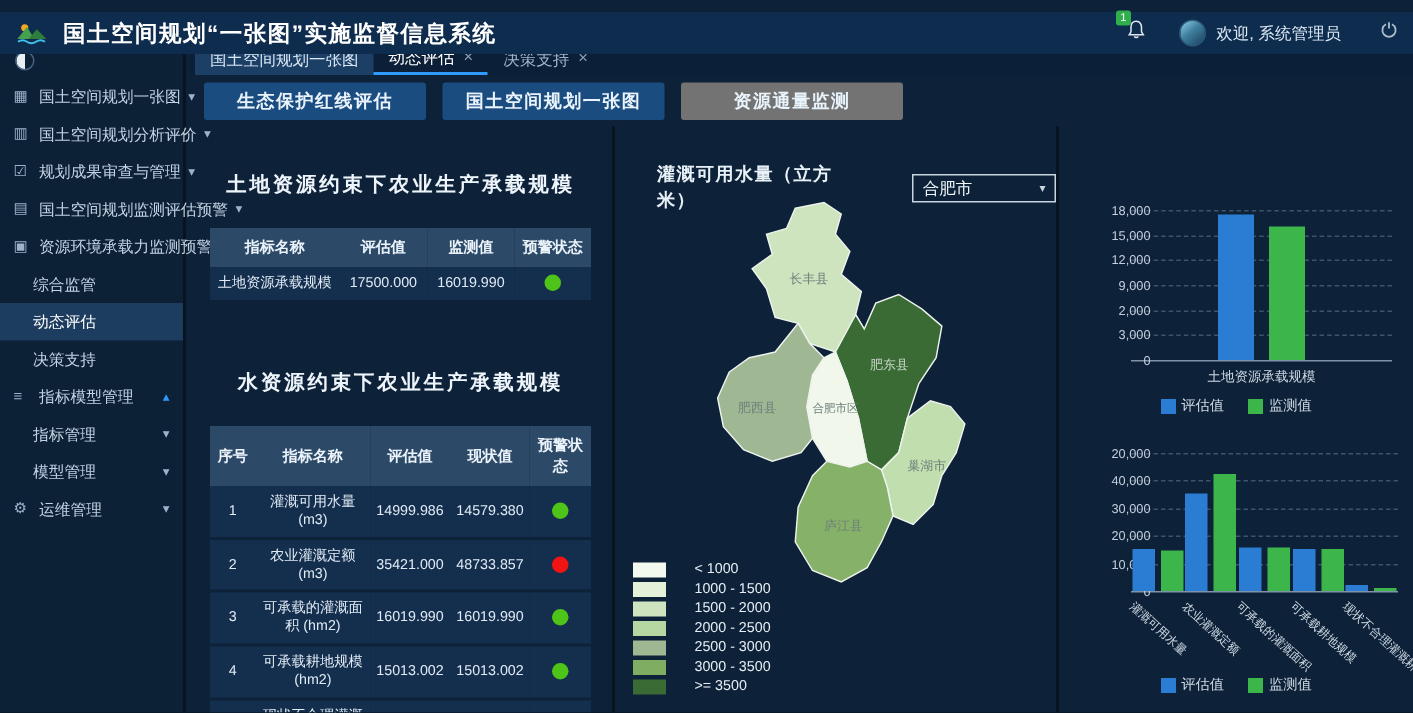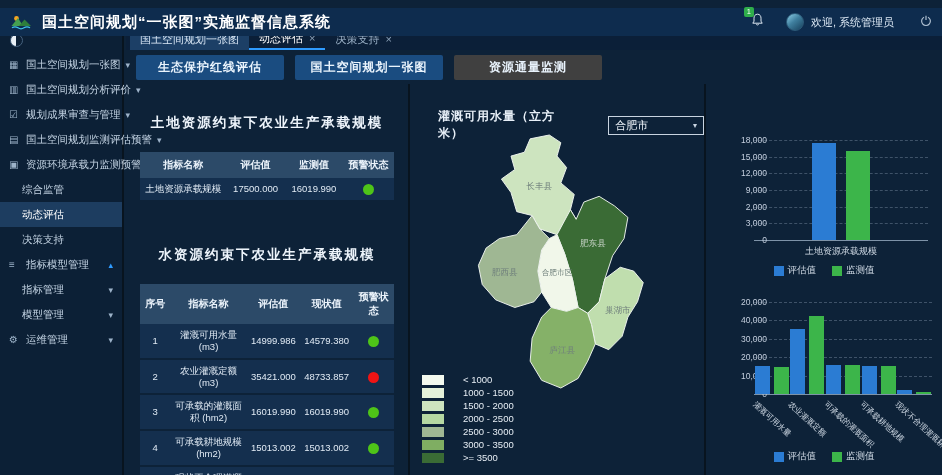--- a/index.html
+++ b/index.html
@@ -37,21 +37,21 @@
   
   .main { position:absolute; top:28px; left:126px; right:0; bottom:0; }
   .tabbar { height:22px; display:flex; align-items:stretch; background:#0b1f38; padding-left:4px; }
   .tab { display:flex; align-items:center; gap:6px; padding:0 10px; font-size:11px; color:#9db3c9; cursor:pointer; }
   .tab.boxed { background:#1c3f66; color:#d9e7f5; }
   .tab.active { color:#ffffff; border-bottom:2px solid #2f9bff; }
   .tab .close { color:#8ba1b8; font-size:11px; }
   .btnrow { height:34px; display:flex; align-items:center; gap:11px; padding-left:10px; }
   .sub-btn { min-width:148px; height:25px; background:#1a4c80; color:#e9f3fc; font-size:12px; font-weight:bold;
              border:none; border-radius:2px; cursor:pointer; letter-spacing:1px; }
-  .sub-btn.active { background:#404040; }
+  .sub-btn.active { background:#737373; }
 
   .panels { position:absolute; top:56px; left:0; right:0; bottom:0; display:flex; }
   .panel-left  { width:282px; padding:0 14px; }
   .panel-mid   { width:296px; border-left:2px solid #08141f; position:relative; }
   .panel-right { flex:1; border-left:2px solid #08141f; position:relative; }
 
   
   .tbl-title { margin-top:30px; text-align:center; color:#edf4fb; font-size:13.5px; font-weight:bold; letter-spacing:2px; }
   .tbl-title.second { margin-top:44px; }
   table { width:100%; border-collapse:collapse; table-layout:fixed; margin-top:20px; }

